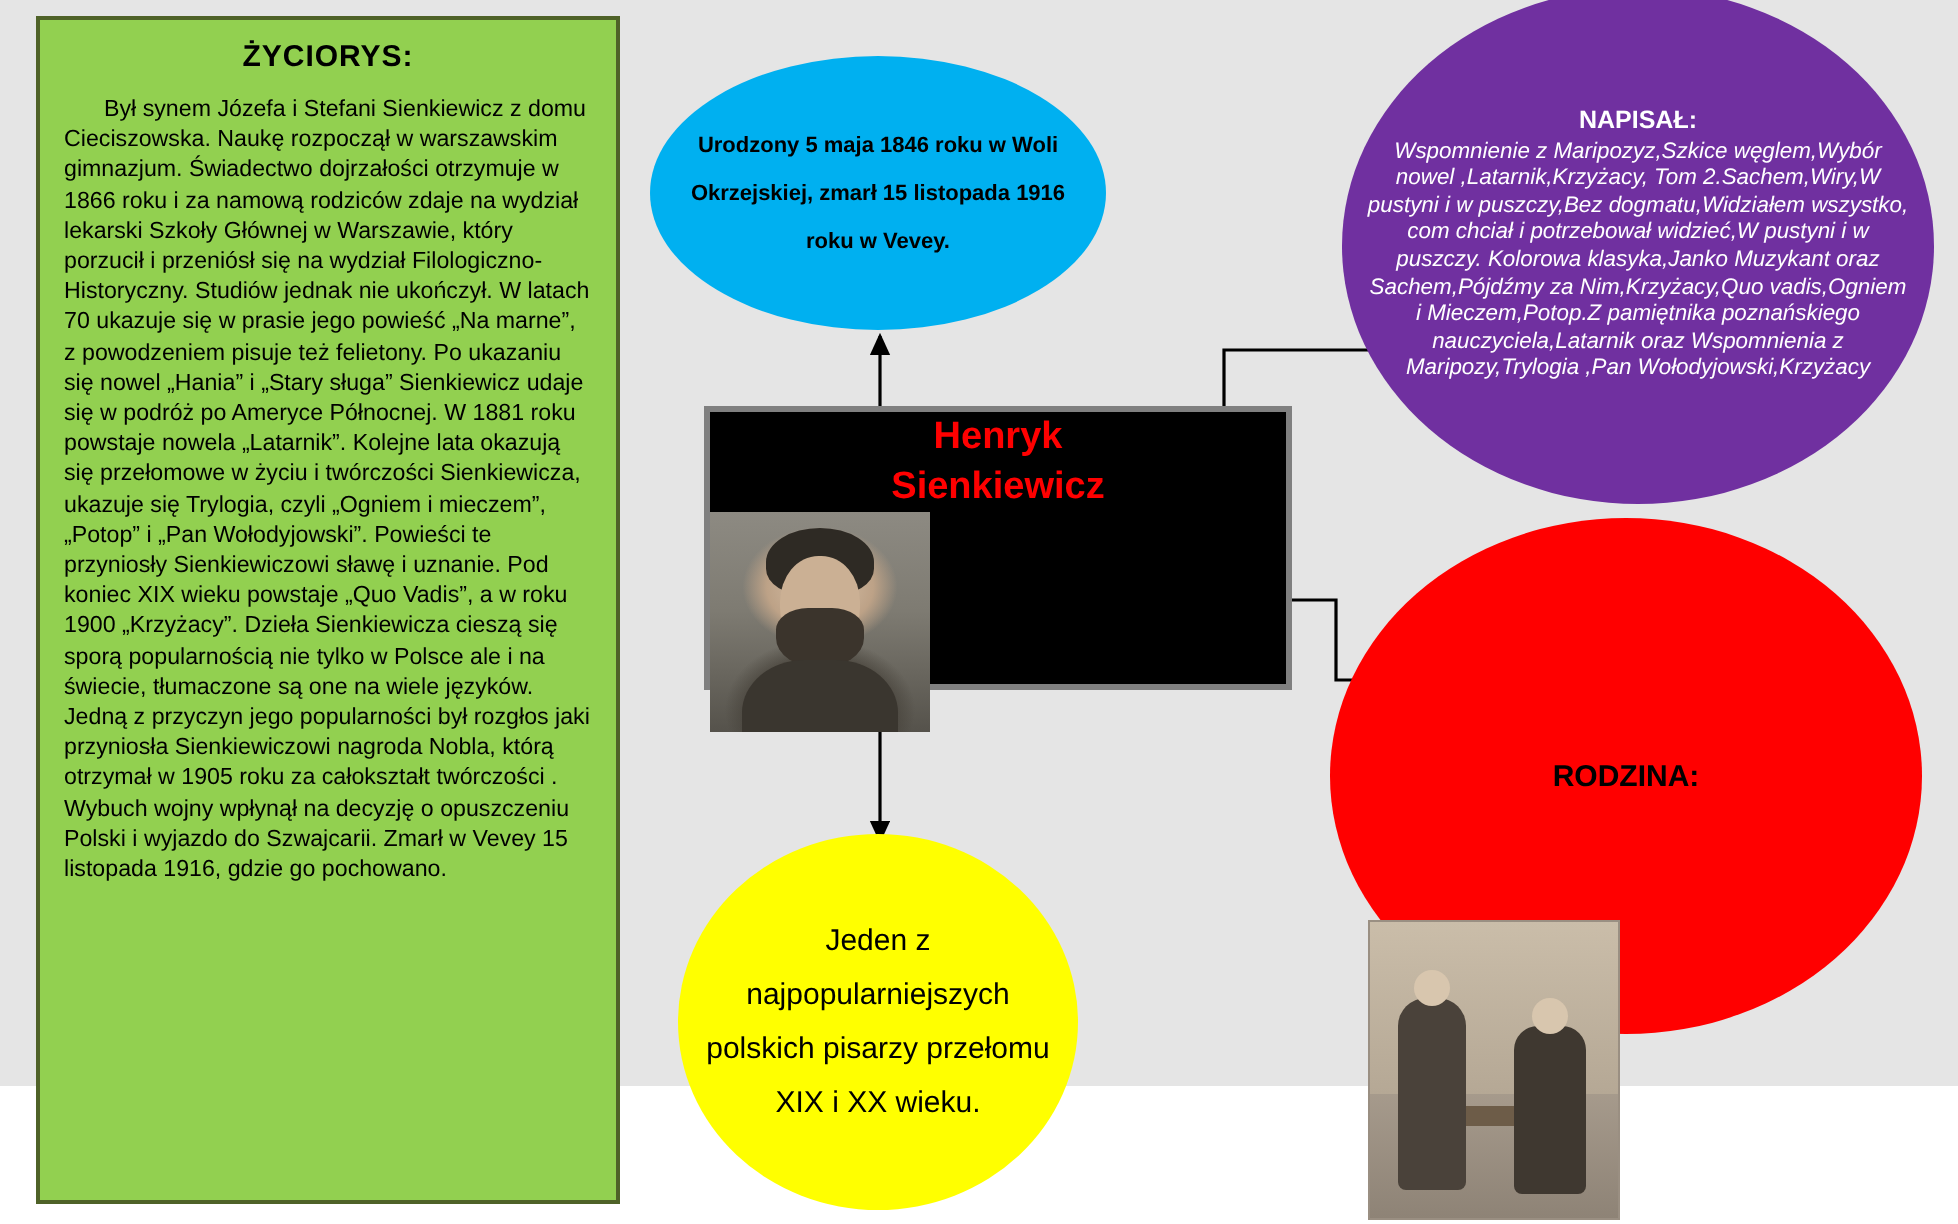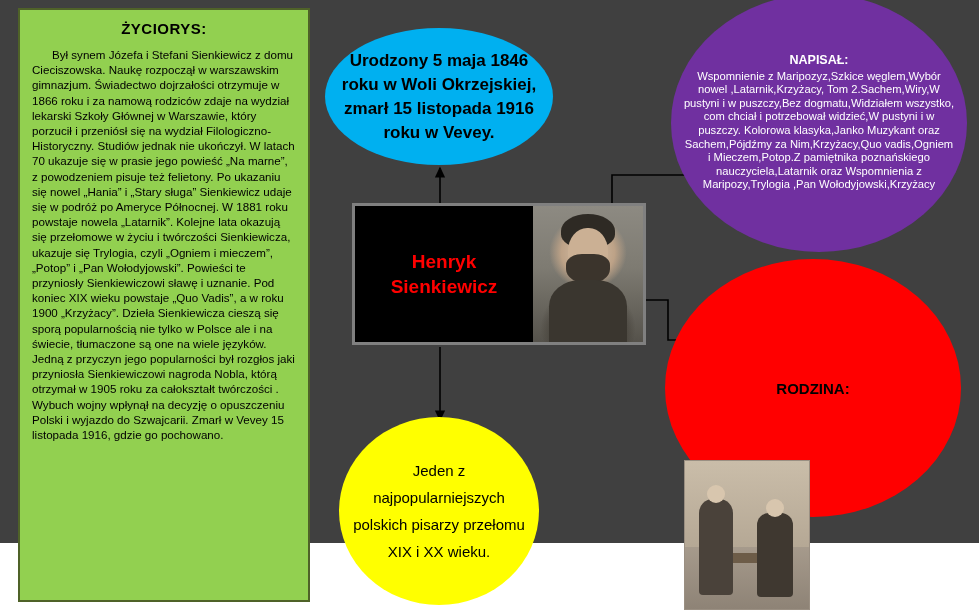--- a/index.html
+++ b/index.html
@@ -10,21 +10,21 @@
     width: 979px;
     height: 612px;
     background: #ffffff;
     font-family: "Liberation Sans", sans-serif;
     overflow: hidden;
   }
   #canvas {
     position: relative;
     width: 979px;
     height: 543px;
-    background: #404040;
+    background: #e5e5e5;
   }
 
   
   .bio-box {
     position: absolute;
     left: 18px;
     top: 8px;
     width: 292px;
     height: 594px;
     background: #92d050;
@@ -52,20 +52,21 @@
     position: absolute;
     left: 352px;
     top: 203px;
     width: 294px;
     height: 142px;
     background: #000000;
     border: 3px solid #808080;
     box-sizing: border-box;
     display: flex;
     align-items: stretch;
+    flex-direction: column;
   }
   .center-name {
     flex: 1 1 auto;
     display: flex;
     align-items: center;
     justify-content: center;
     color: #ff0000;
     font-weight: bold;
     font-size: 19px;
     text-align: center;
@@ -135,21 +136,21 @@
 
   .node-birth {
     left: 325px;
     top: 28px;
     width: 228px;
     height: 137px;
     background: #00b0f0;
   }
   .node-birth .inner {
     font-weight: bold;
-    font-size: 17px;
+    font-size: 11px;
     line-height: 24px;
     color: #000000;
   }
 
   .node-popular {
     left: 339px;
     top: 417px;
     width: 200px;
     height: 188px;
     background: #ffff00;
@@ -174,20 +175,21 @@
     line-height: 13.6px;
   }
   .node-works .head {
     font-weight: bold;
     font-size: 12.5px;
     display: block;
     margin-bottom: 2px;
     text-align: center;
   }
   .node-works .body-text {
+    font-style: italic;
   }
 
   .node-family {
     left: 665px;
     top: 259px;
     width: 296px;
     height: 258px;
     background: #ff0000;
   }
   .node-family .inner {

